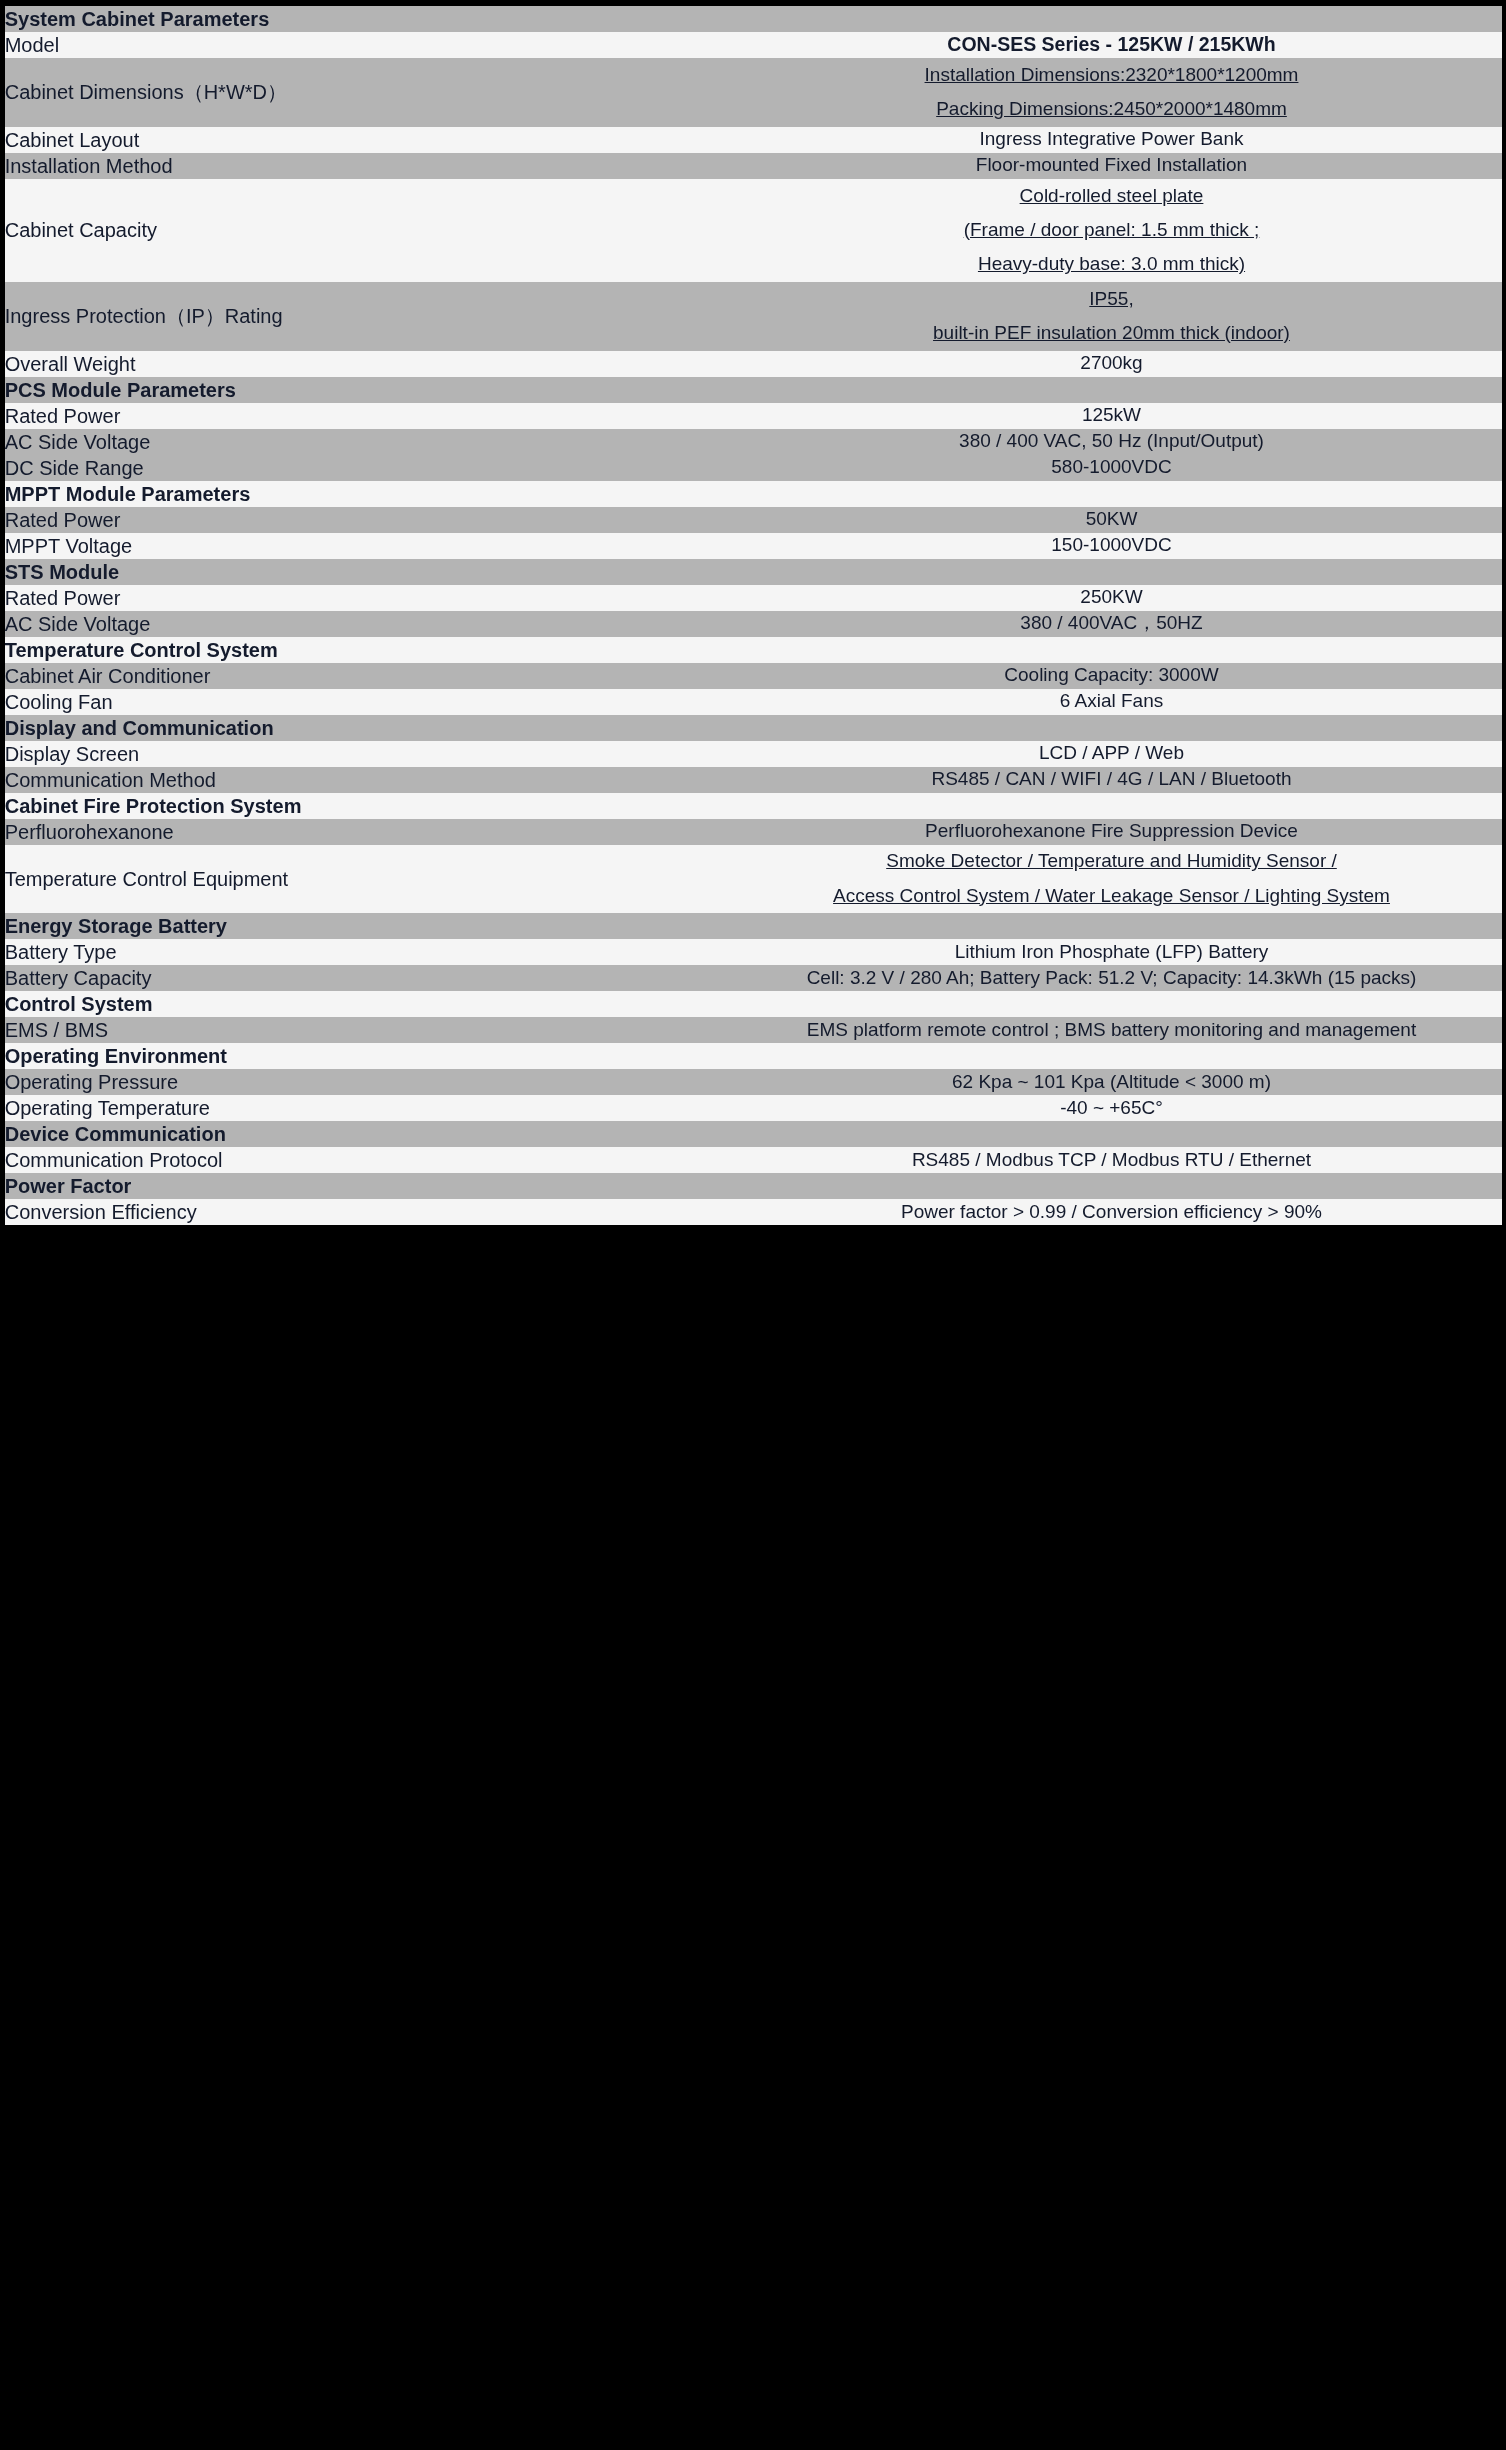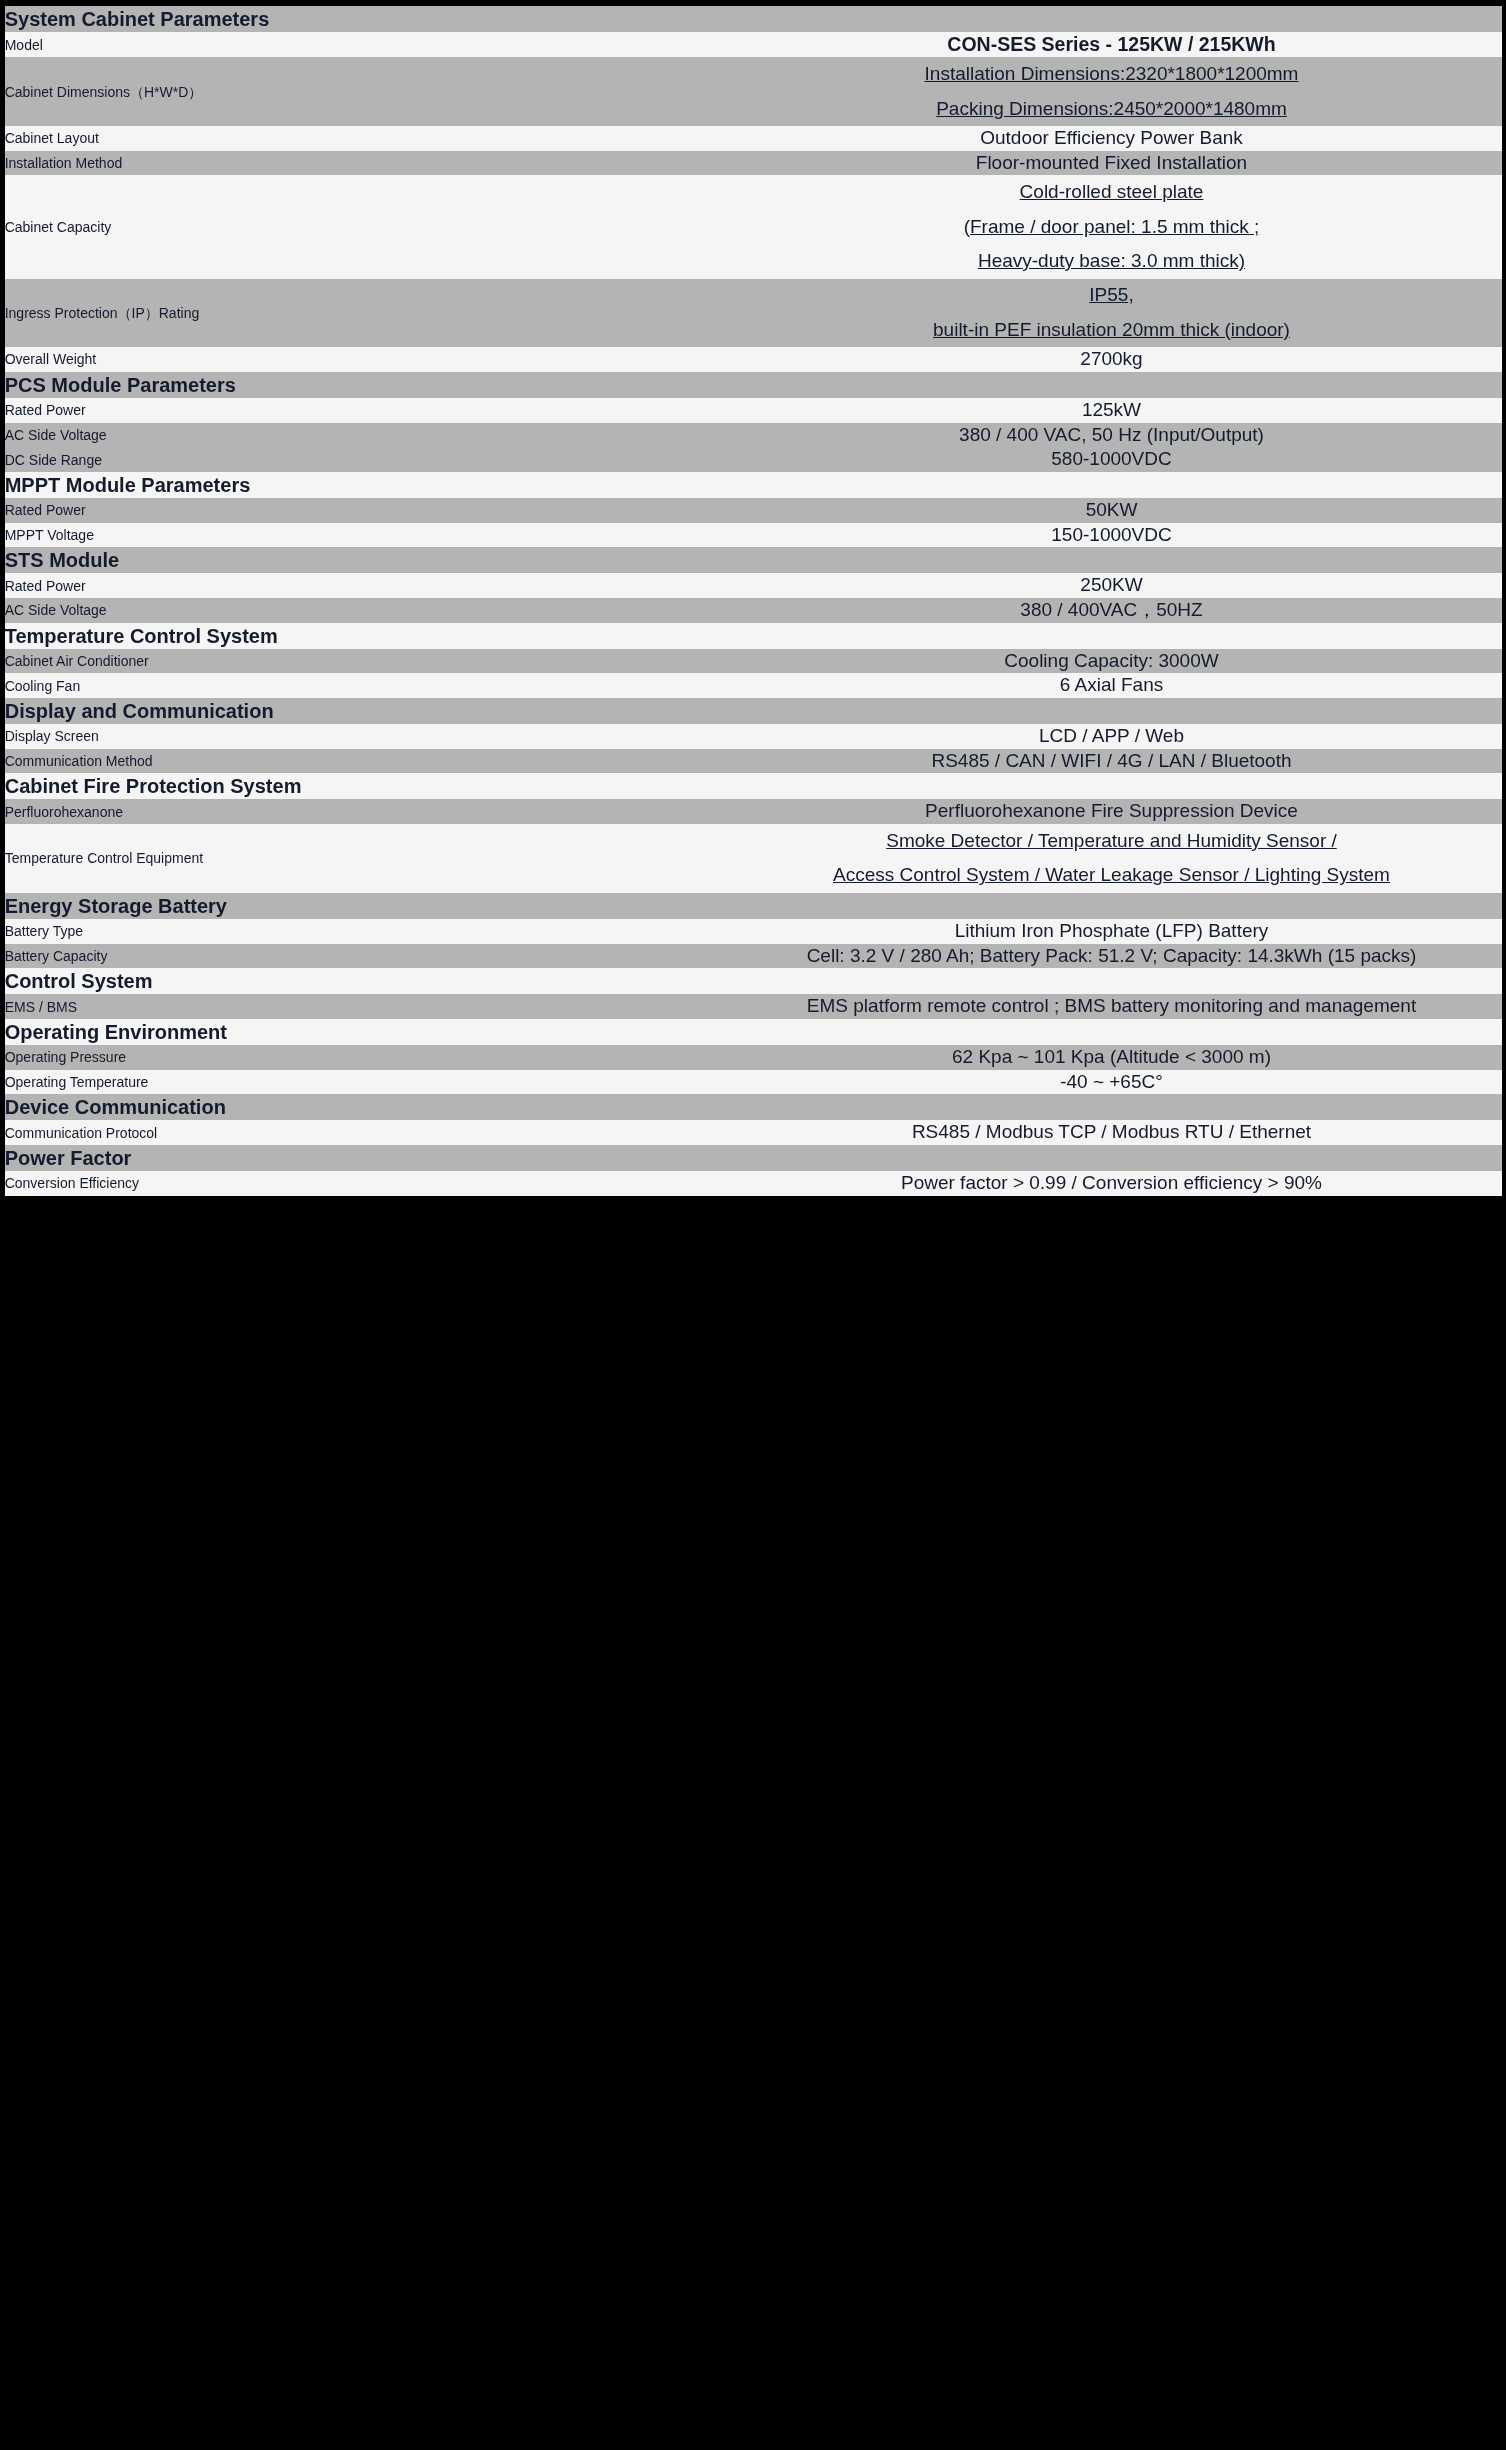--- a/index.html
+++ b/index.html
@@ -42,21 +42,21 @@
   #spec-table td {
     padding: 0;
     border: 0;
     vertical-align: middle;
     color: #141b2d;
   }
 
   
   .cell-label {
     padding: 15.4px 0 15.4px 24px;
-    font-size: 14px;
+    font-size: 20px;
     line-height: 1.30;
     text-align: left;
     white-space: nowrap;
   }
 
   
   .cell-value {
     padding: 15.4px 24px 15.4px 0;
     font-size: 19px;
     line-height: 1.30;
@@ -106,21 +106,21 @@
         <tr class="stripe-dark">
           <td class="cell-label">Cabinet Dimensions（H*W*D）</td>
           <td class="cell-value is-multiline">
             <span class="value-line">Installation Dimensions:2320*1800*1200mm</span>
             <span class="value-line">Packing Dimensions:2450*2000*1480mm</span>
           </td>
         </tr>
         <tr class="stripe-light">
           <td class="cell-label">Cabinet Layout</td>
           <td class="cell-value">
-            <span class="value-line">Outdoor Efficiency Power Bank</span>
+            <span class="value-line">Ingress Integrative Power Bank</span>
           </td>
         </tr>
         <tr class="stripe-dark">
           <td class="cell-label">Installation Method</td>
           <td class="cell-value">
             <span class="value-line">Floor-mounted Fixed Installation</span>
           </td>
         </tr>
         <tr class="stripe-light">
           <td class="cell-label">Cabinet Capacity</td>

